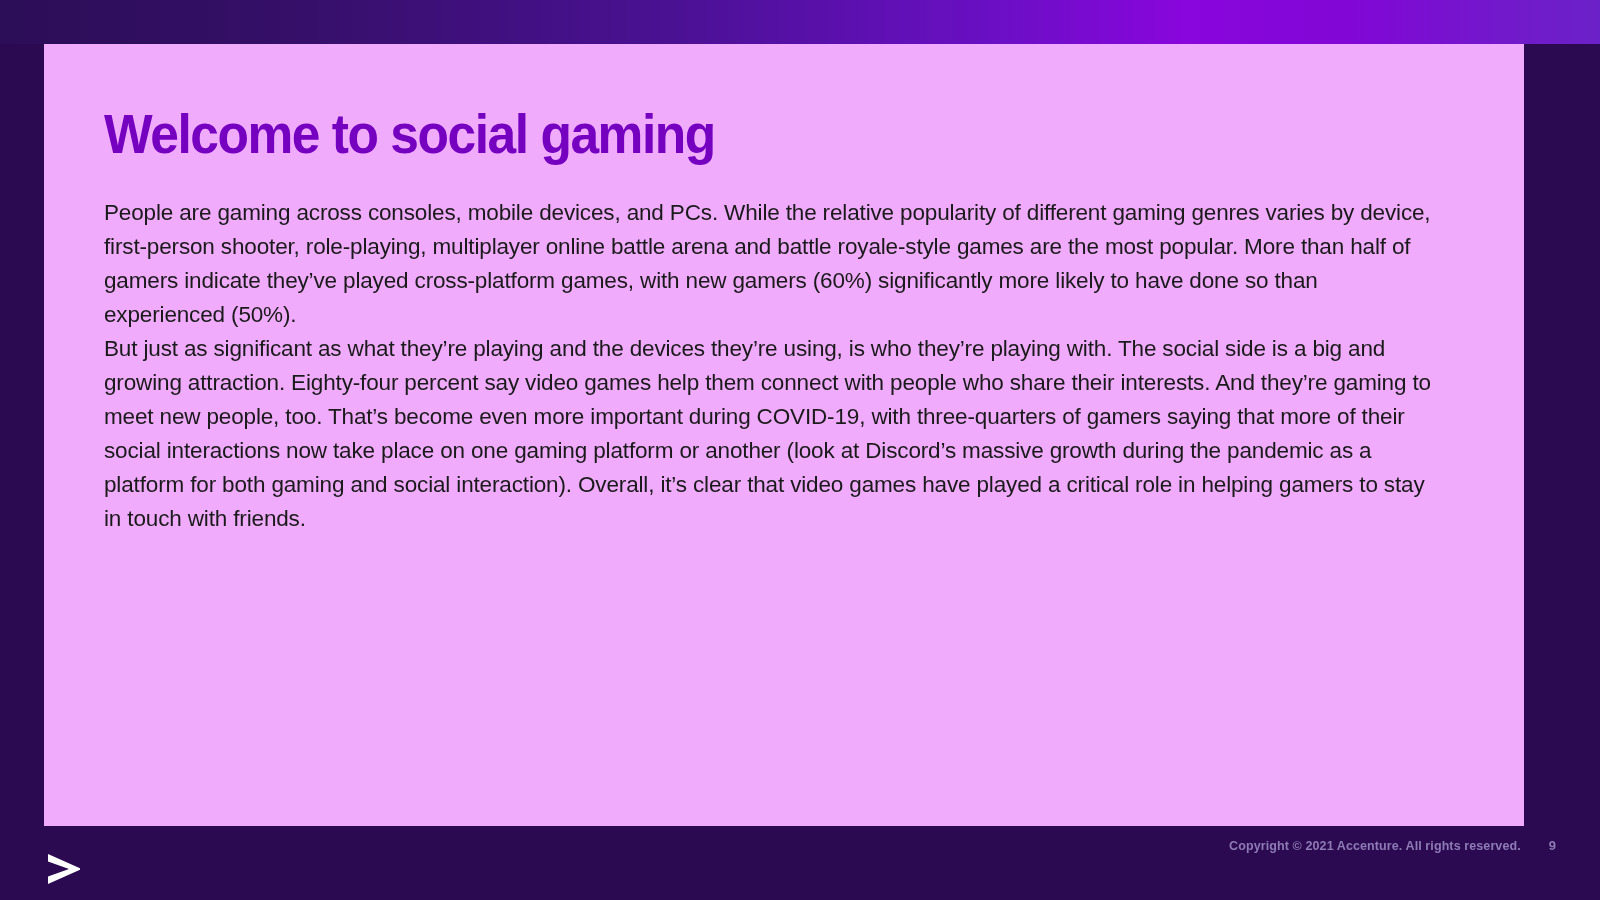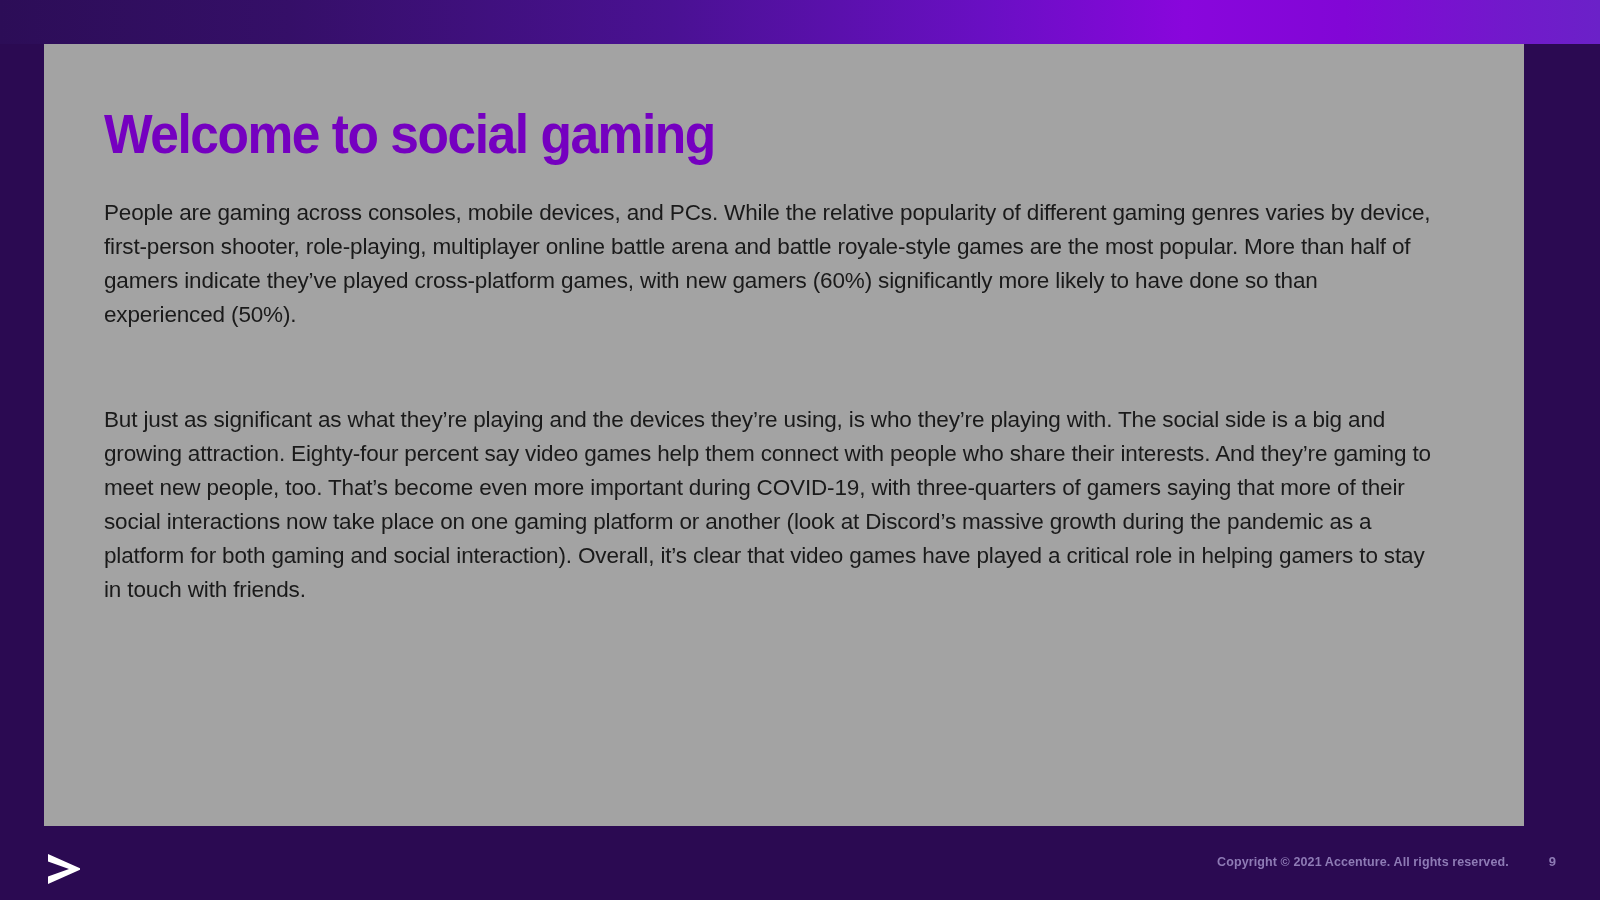--- a/index.html
+++ b/index.html
@@ -39,21 +39,21 @@
       #6b21c8 100%);
   }
 
   
   #card {
     position: absolute;
     left: 44px;
     top: 44px;
     width: 1480px;
     height: 782px;
-    background: #a3a3a3;
+    background: #f0abfc;
   }
 
   #card-inner {
     position: absolute;
     left: 60px;
     top: 62px;
     right: 60px;
   }
 
   #slide-title {
@@ -77,21 +77,20 @@
   .body-para {
     margin: 0;
     font-family: "Liberation Sans", sans-serif;
     font-size: 22.5px;
     line-height: 34px;
     color: #1a1a1a;
     letter-spacing: -0.15px;
   }
 
   .body-para + .body-para {
-    margin-top: 71px;
   }
 
   
   #footer {
     position: absolute;
     left: 0;
     bottom: 0;
     width: 1600px;
     height: 74px;
   }
@@ -105,24 +104,24 @@
     color: #ffffff;
     line-height: 1;
   }
   #logo-mark svg {
     display: block;
   }
 
   #footer-right {
     position: absolute;
     right: 44px;
-    top: 28px;
+    top: 12px;
     display: flex;
     align-items: center;
-    gap: 40px;
+    gap: 28px;
   }
 
   #copyright {
     font-family: "Liberation Sans", sans-serif;
     font-size: 12.5px;
     font-weight: 700;
     color: #8e7bb5;
     letter-spacing: 0.1px;
     white-space: nowrap;
   }

